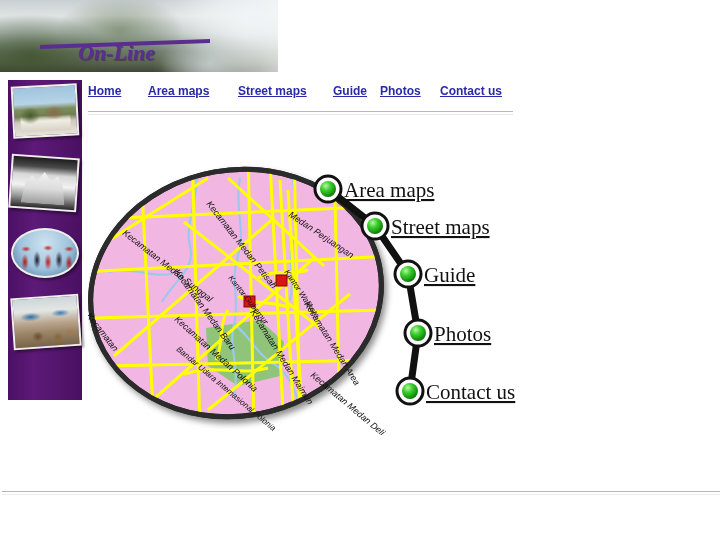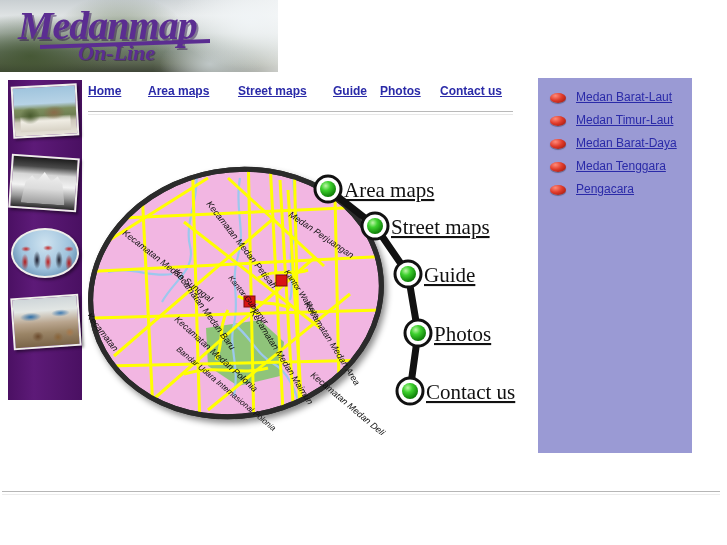--- a/index.html
+++ b/index.html
@@ -111,21 +111,20 @@
   #footer-rule{position:absolute;left:2px;top:491px;width:718px;height:2px;
     border-top:1px solid #b6b6b6;border-bottom:1px solid #ececec;}
 </style>
 </head>
 <body>
 
 <div id="page">
 
   <div id="banner">
     <div class="photo-bg"></div>
-    <div class="hdr-t1">Medanmap</div>
     <div class="hdr-rule"></div>
     <div class="hdr-t2">On-Line</div>
   </div>
 
   <div id="nav">
     <a href="#" style="left:0px">Home</a>
     <a href="#" style="left:60px">Area maps</a>
     <a href="#" style="left:150px">Street maps</a>
     <a href="#" style="left:245px">Guide</a>
     <a href="#" style="left:292px">Photos</a>
@@ -252,38 +251,16 @@
       <g font-family="Liberation Serif, serif" font-size="21" fill="#111" text-decoration="underline">
         <text x="256" y="37"><tspan>Area maps</tspan></text>
         <text x="303" y="74"><tspan>Street maps</tspan></text>
         <text x="336" y="122"><tspan>Guide</tspan></text>
         <text x="346" y="181"><tspan>Photos</tspan></text>
         <text x="338" y="239"><tspan>Contact us</tspan></text>
       </g>
     </svg>
   </div>
 
-  <div id="sidebar">
-    <div class="side-item" style="top:12px">
-      <span class="side-bullet"></span>
-      <a class="side-link" href="#">Medan Barat-Laut</a>
-    </div>
-    <div class="side-item" style="top:35px">
-      <span class="side-bullet"></span>
-      <a class="side-link" href="#">Medan Timur-Laut</a>
-    </div>
-    <div class="side-item" style="top:58px">
-      <span class="side-bullet"></span>
-      <a class="side-link" href="#">Medan Barat-Daya</a>
-    </div>
-    <div class="side-item" style="top:81px">
-      <span class="side-bullet"></span>
-      <a class="side-link" href="#">Medan Tenggara</a>
-    </div>
-    <div class="side-item" style="top:104px">
-      <span class="side-bullet"></span>
-      <a class="side-link" href="#">Pengacara</a>
-    </div>
-  </div>
 
   <div id="footer-rule"></div>
 
 </div>
 
 </body></html>

